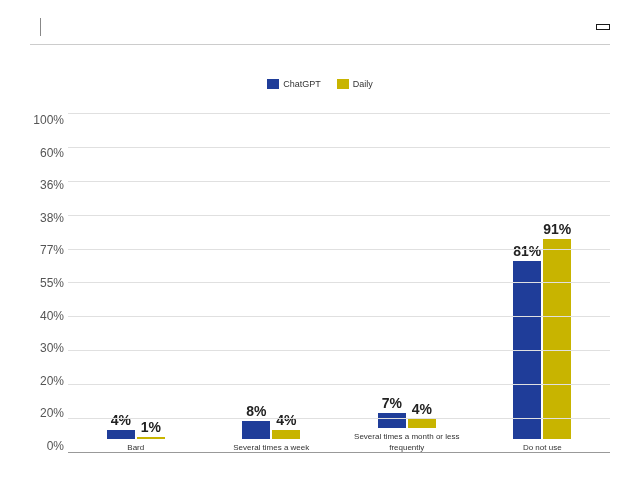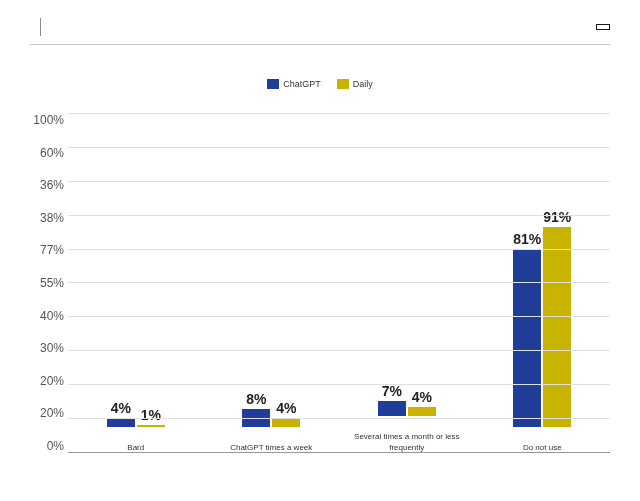--- a/index.html
+++ b/index.html
@@ -193,21 +193,21 @@
     .bar-chatgpt {
       background: #1f3d99;
     }
     .bar-bard {
       background: #c8b400;
     }
     .x-label {
       font-size: 8px;
       color: #333;
       text-align: center;
-      margin-top: 16px;
+      margin-top: 4px;
       line-height: 1.3;
     }
     
     .x-axis-line {
       position: absolute;
       left: 38px;
       right: 0;
       bottom: 30px;
       height: 1px;
       background: #999;
@@ -298,21 +298,21 @@
             <div class="bars-row">
               <div class="bar-wrap">
                 <div class="bar-value">8%</div>
                 <div class="bar bar-chatgpt" style="height: 18px;"></div>
               </div>
               <div class="bar-wrap">
                 <div class="bar-value">4%</div>
                 <div class="bar bar-bard" style="height: 9px;"></div>
               </div>
             </div>
-            <div class="x-label">ChatGPT times a week</div>
+            <div class="x-label">Several times a week</div>
           </div>
           <div class="bar-group">
             <div class="bars-row">
               <div class="bar-wrap">
                 <div class="bar-value">7%</div>
                 <div class="bar bar-chatgpt" style="height: 15px;"></div>
               </div>
               <div class="bar-wrap">
                 <div class="bar-value">4%</div>
                 <div class="bar bar-bard" style="height: 9px;"></div>

